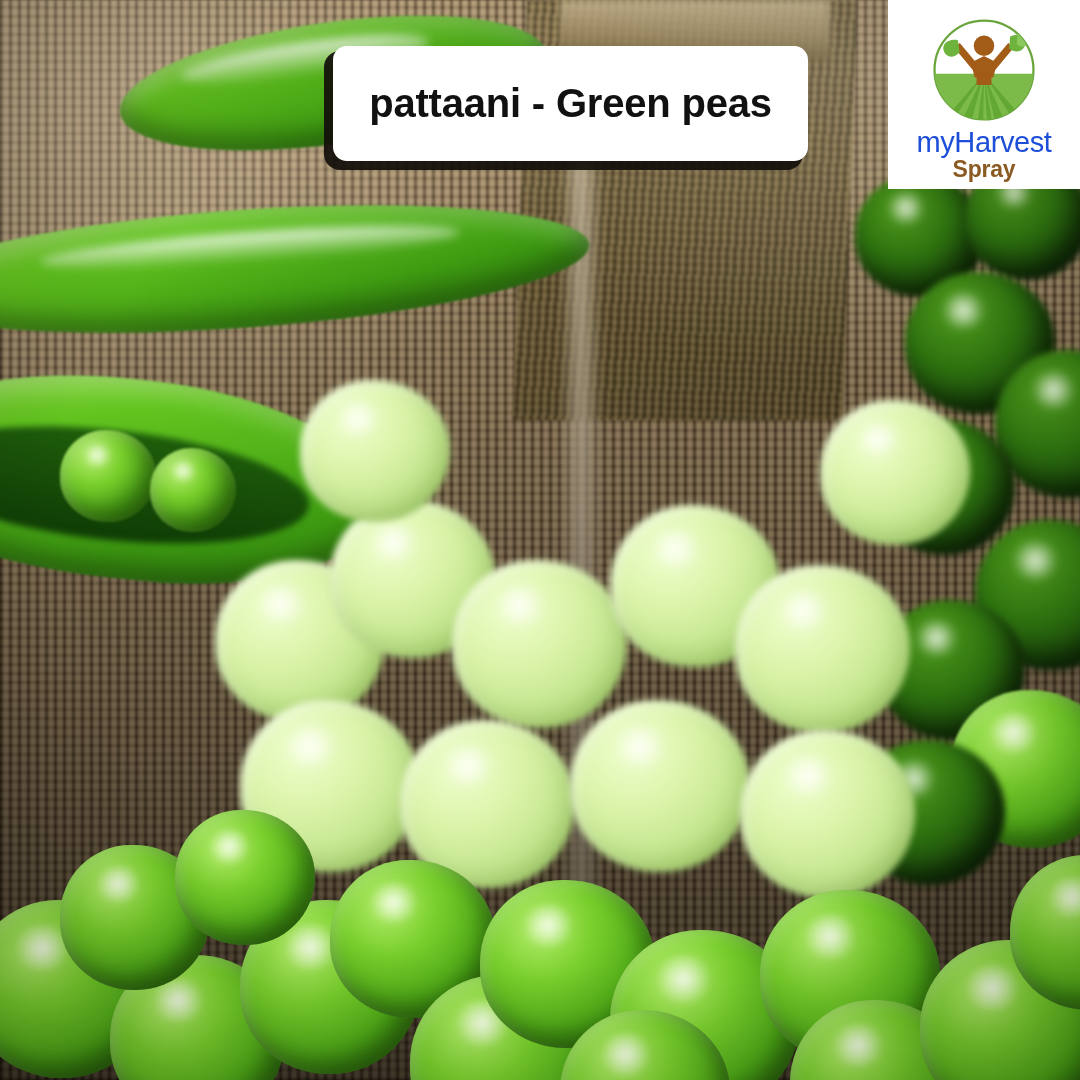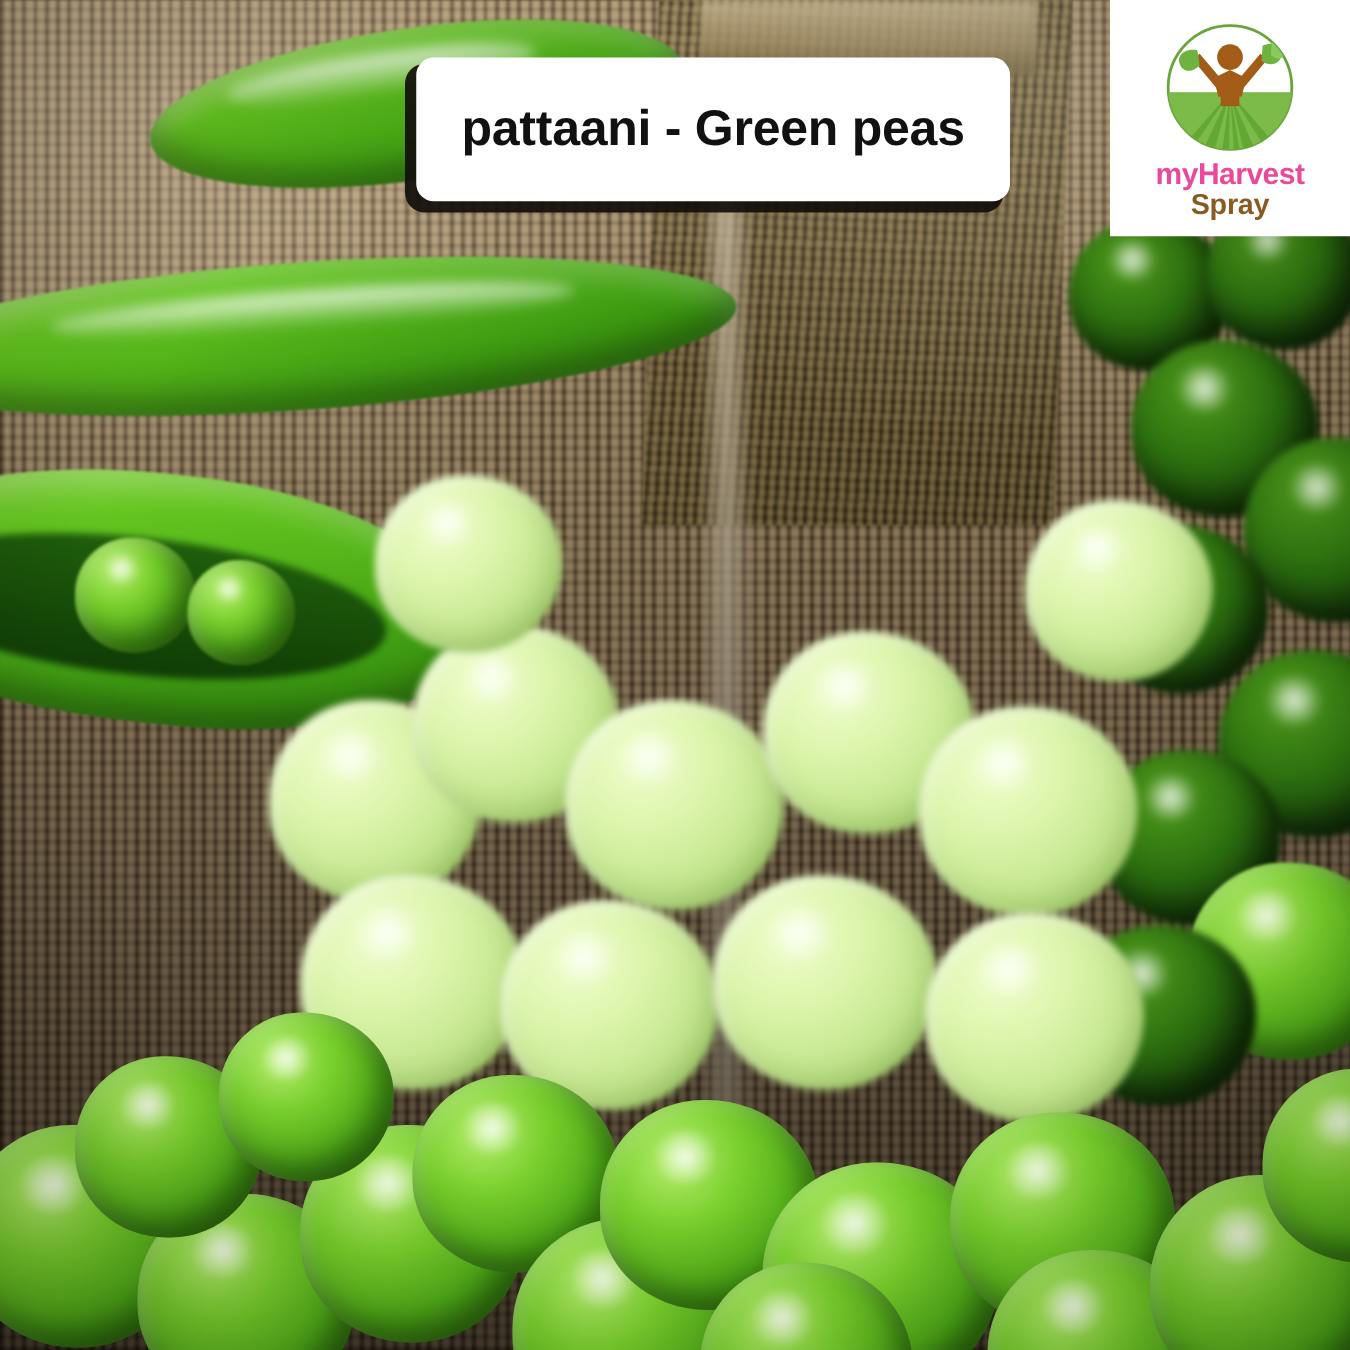--- a/index.html
+++ b/index.html
@@ -182,23 +182,23 @@
     box-sizing: border-box;
   }
   .logo-mark { width: 112px; height: 112px; display: block; }
   .logo-word {
     margin-top: 2px;
     text-align: center;
     line-height: 1.02;
   }
   .logo-word .w1 {
     display: block;
-    font-size: 24px;
-    font-weight: bold;
-    color: #ec4899;
+    font-size: 29px;
+    font-weight: normal;
+    color: #1d4ed8;
     letter-spacing: -0.4px;
   }
   .logo-word .w2 {
     display: block;
     font-size: 23px;
     font-weight: bold;
     color: #8a5a22;
     letter-spacing: -0.2px;
   }
 

